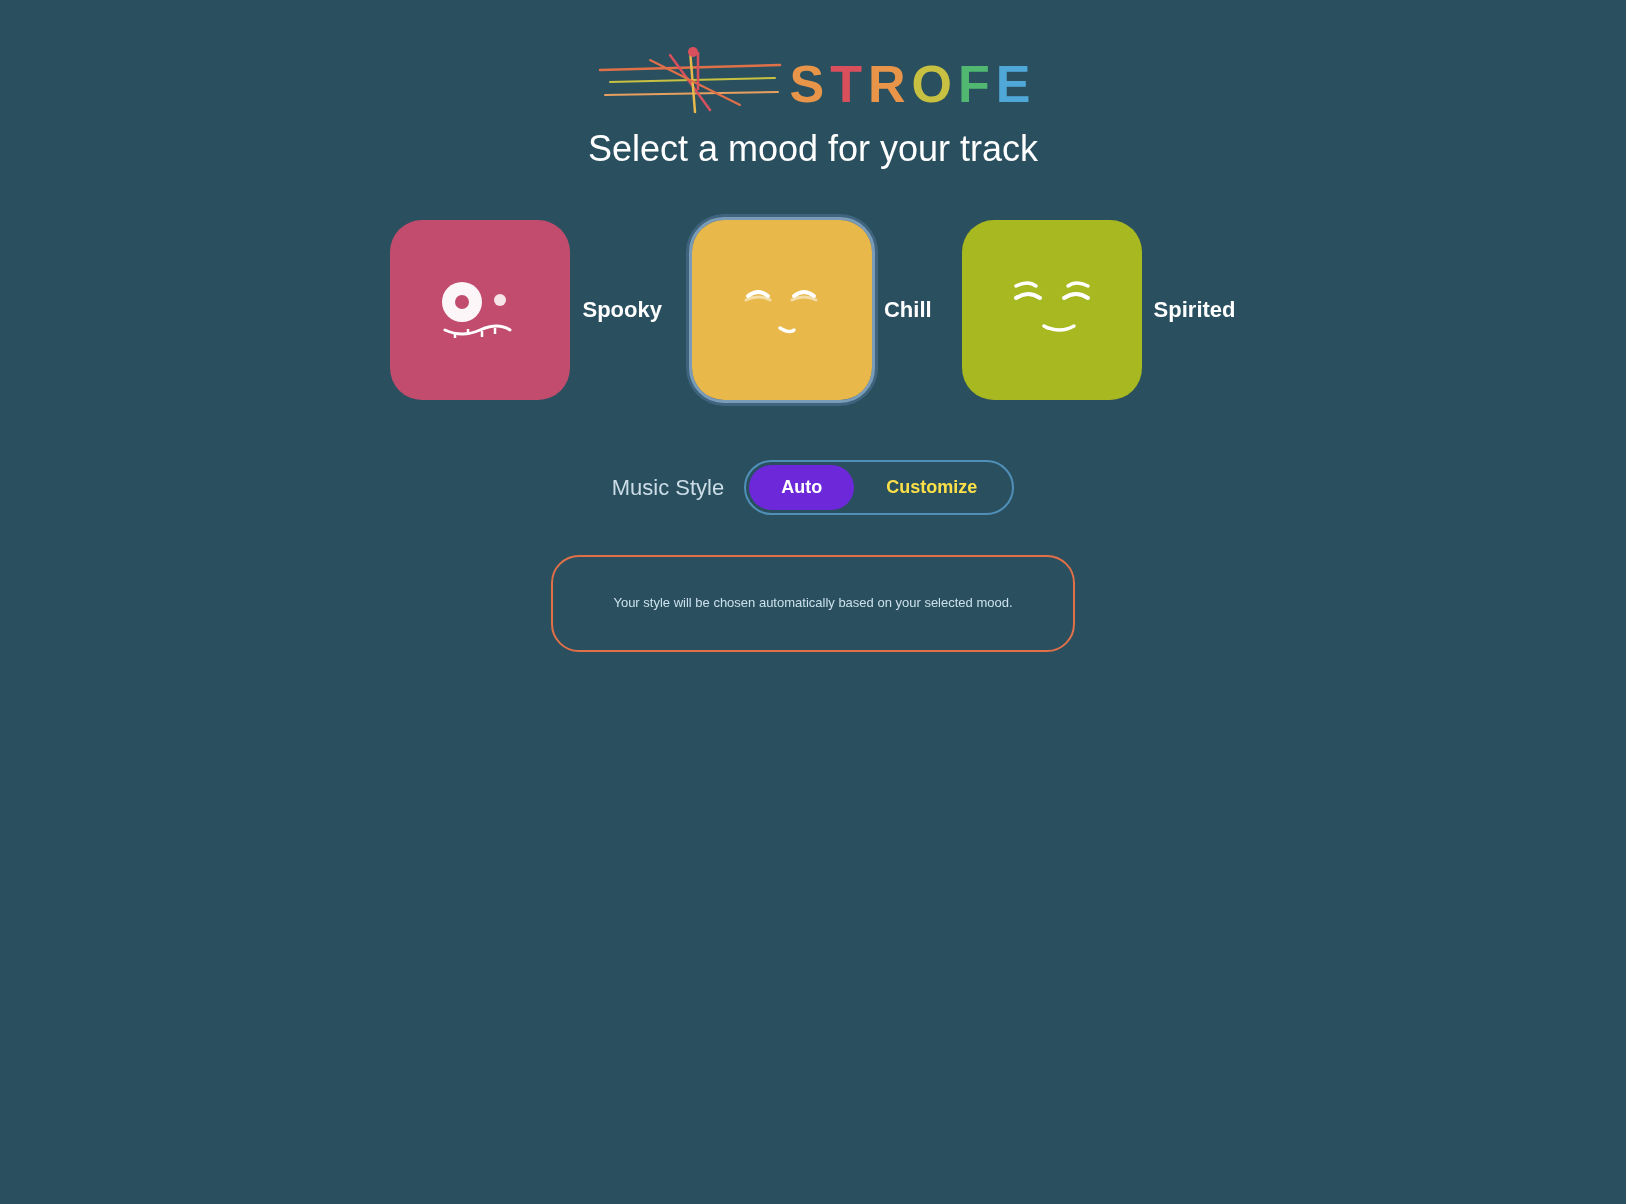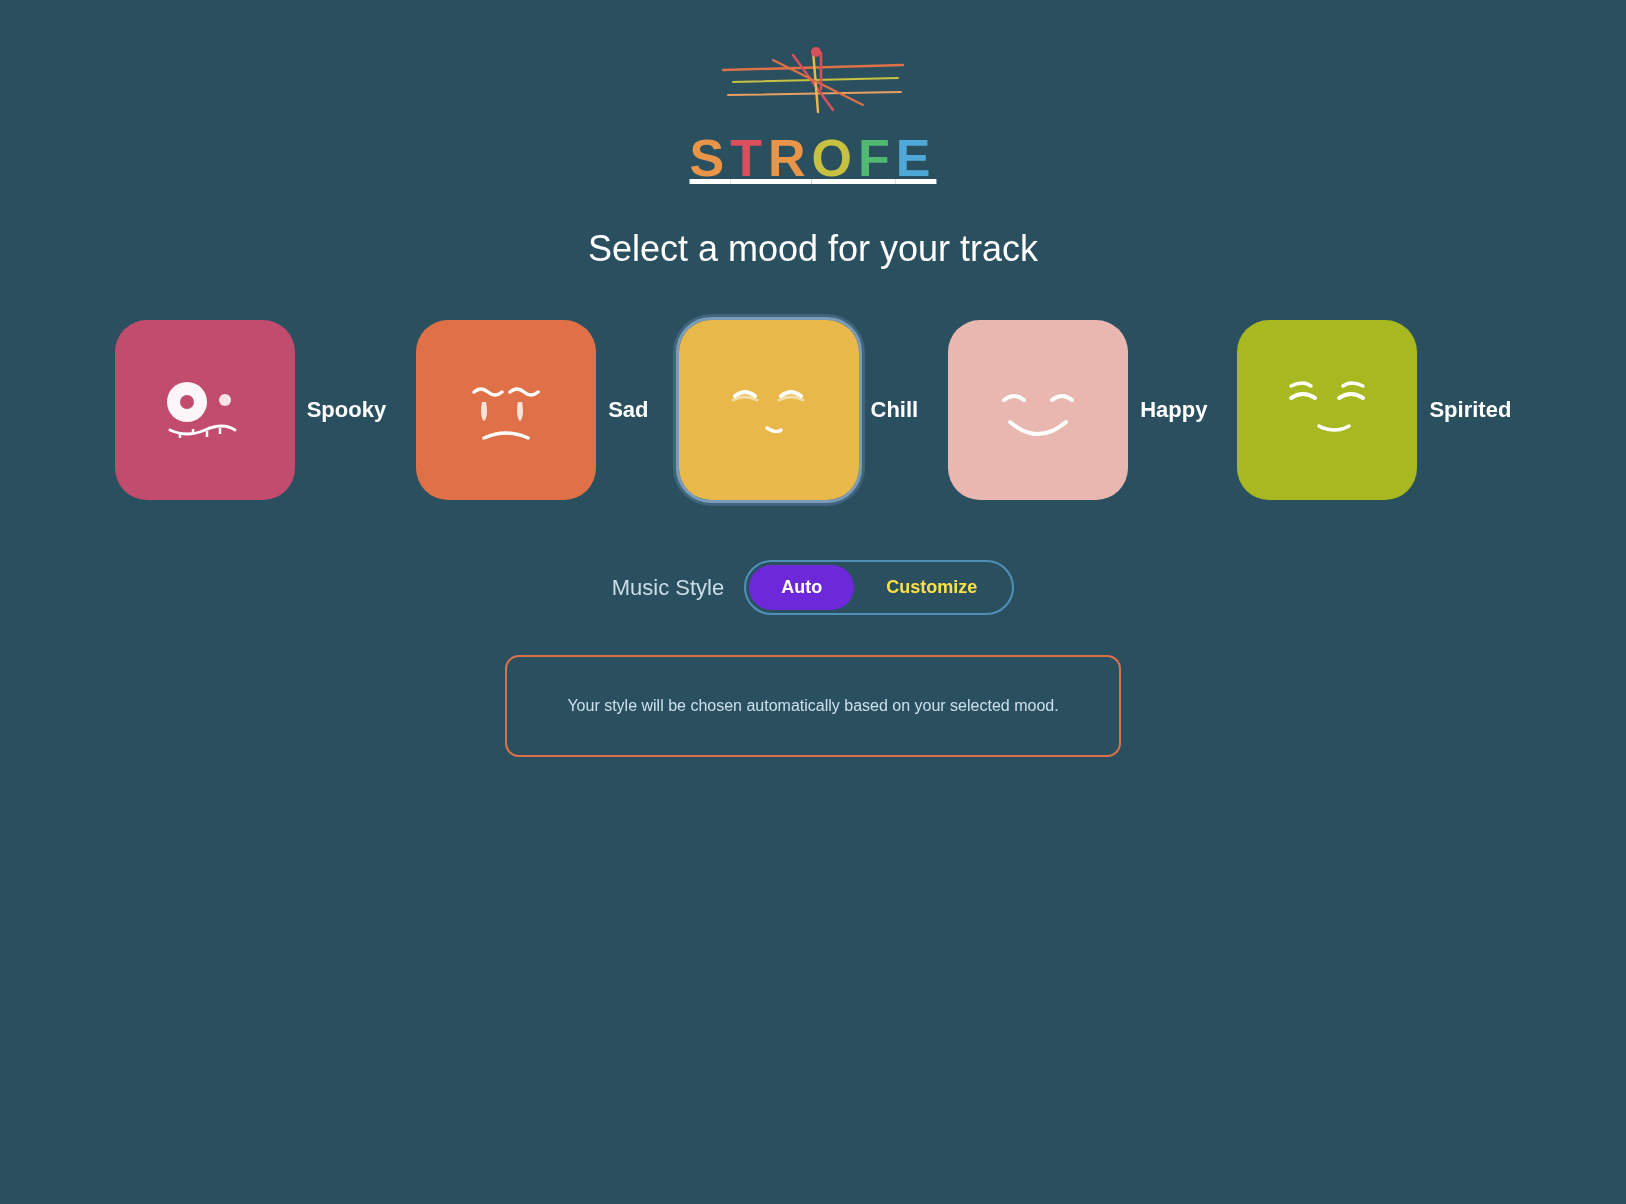--- a/index.html
+++ b/index.html
@@ -10,24 +10,21 @@
       display: flex;
       flex-direction: column;
       align-items: center;
       min-height: 100vh;
       padding: 40px 20px;
       color: white;
     }
 
     .logo-container {
       display: flex;
-      flex-direction: column;
-      align-items: center;
-      margin-bottom: 40px;
-      text-decoration: underline;
+      align-items: center;
     }
 
     .logo-lines {
       width: 200px;
       height: 80px;
       margin-bottom: 8px;
     }
 
     .logo-text {
       font-size: 52px;
@@ -142,25 +139,25 @@
     }
 
     .toggle-btn.inactive {
       background: transparent;
       color: #fde047;
     }
 
     
     .info-box {
       border: 2px solid #e07048;
-      border-radius: 14px;
+      border-radius: 28px;
       padding: 36px 60px;
       max-width: 780px;
       text-align: center;
-      font-size: 16px;
+      font-size: 13px;
       color: #cce0ec;
       line-height: 1.6;
     }
   </style>
 </head>
 <body>
 
 <div class="logo-container">
   <svg class="logo-lines" viewBox="0 0 200 80" fill="none" xmlns="http://www.w3.org/2000/svg">
 
@@ -197,63 +194,36 @@
         <path d="M25 80 Q42 88 60 80 Q78 72 90 80" stroke="white" stroke-width="3" fill="none" stroke-linecap="round"></path>
         <line x1="35" y1="82" x2="35" y2="88" stroke="white" stroke-width="2.5"></line>
         <line x1="48" y1="85" x2="48" y2="79" stroke="white" stroke-width="2.5"></line>
         <line x1="62" y1="81" x2="62" y2="87" stroke="white" stroke-width="2.5"></line>
         <line x1="75" y1="78" x2="75" y2="84" stroke="white" stroke-width="2.5"></line>
       </svg>
     </div>
     <span class="mood-label">Spooky</span>
   </div>
 
-  <div class="mood-item">
-    <div class="mood-card sad">
-      <svg class="face-svg" viewBox="0 0 120 120">
-
-        <path d="M28 42 Q35 36 42 42 Q49 48 56 42" stroke="white" stroke-width="3.5" fill="none" stroke-linecap="round"></path>
-        <path d="M64 42 Q71 36 78 42 Q85 48 92 42" stroke="white" stroke-width="3.5" fill="none" stroke-linecap="round"></path>
-
-        <path d="M36 52 Q34 62 36 68 Q38 74 40 68 Q42 62 40 52 Z" fill="white" opacity="0.8"></path>
-        <path d="M72 52 Q70 62 72 68 Q74 74 76 68 Q78 62 76 52 Z" fill="white" opacity="0.8"></path>
-
-        <path d="M38 88 Q60 78 82 88" stroke="white" stroke-width="3.5" fill="none" stroke-linecap="round"></path>
-      </svg>
-    </div>
-    <span class="mood-label">Sad</span>
-  </div>
 
   <div class="mood-item">
     <div class="mood-card chill selected">
       <svg class="face-svg" viewBox="0 0 120 120">
 
         <path d="M26 46 Q36 38 46 46" stroke="white" stroke-width="4" fill="none" stroke-linecap="round"></path>
         <path d="M24 50 Q36 44 48 50" stroke="white" stroke-width="3" fill="none" stroke-linecap="round" opacity="0.5"></path>
         <path d="M72 46 Q82 38 92 46" stroke="white" stroke-width="4" fill="none" stroke-linecap="round"></path>
         <path d="M70 50 Q82 44 94 50" stroke="white" stroke-width="3" fill="none" stroke-linecap="round" opacity="0.5"></path>
 
         <path d="M58 78 Q68 84 72 80" stroke="white" stroke-width="3.5" fill="none" stroke-linecap="round"></path>
       </svg>
     </div>
     <span class="mood-label">Chill</span>
   </div>
 
-  <div class="mood-item">
-    <div class="mood-card happy">
-      <svg class="face-svg" viewBox="0 0 120 120">
-
-        <path d="M26 50 Q36 42 46 50" stroke="white" stroke-width="4" fill="none" stroke-linecap="round"></path>
-        <path d="M74 50 Q84 42 94 50" stroke="white" stroke-width="4" fill="none" stroke-linecap="round"></path>
-
-        <path d="M32 72 Q60 96 88 72" stroke="white" stroke-width="4" fill="none" stroke-linecap="round"></path>
-      </svg>
-    </div>
-    <span class="mood-label">Happy</span>
-  </div>
 
   <div class="mood-item">
     <div class="mood-card spirited">
       <svg class="face-svg" viewBox="0 0 120 120">
 
         <path d="M24 36 Q36 30 44 36" stroke="white" stroke-width="3.5" fill="none" stroke-linecap="round"></path>
         <path d="M76 36 Q84 30 96 36" stroke="white" stroke-width="3.5" fill="none" stroke-linecap="round"></path>
 
         <path d="M24 48 Q36 40 48 48" stroke="white" stroke-width="4" fill="none" stroke-linecap="round"></path>
         <path d="M72 48 Q84 40 96 48" stroke="white" stroke-width="4" fill="none" stroke-linecap="round"></path>

